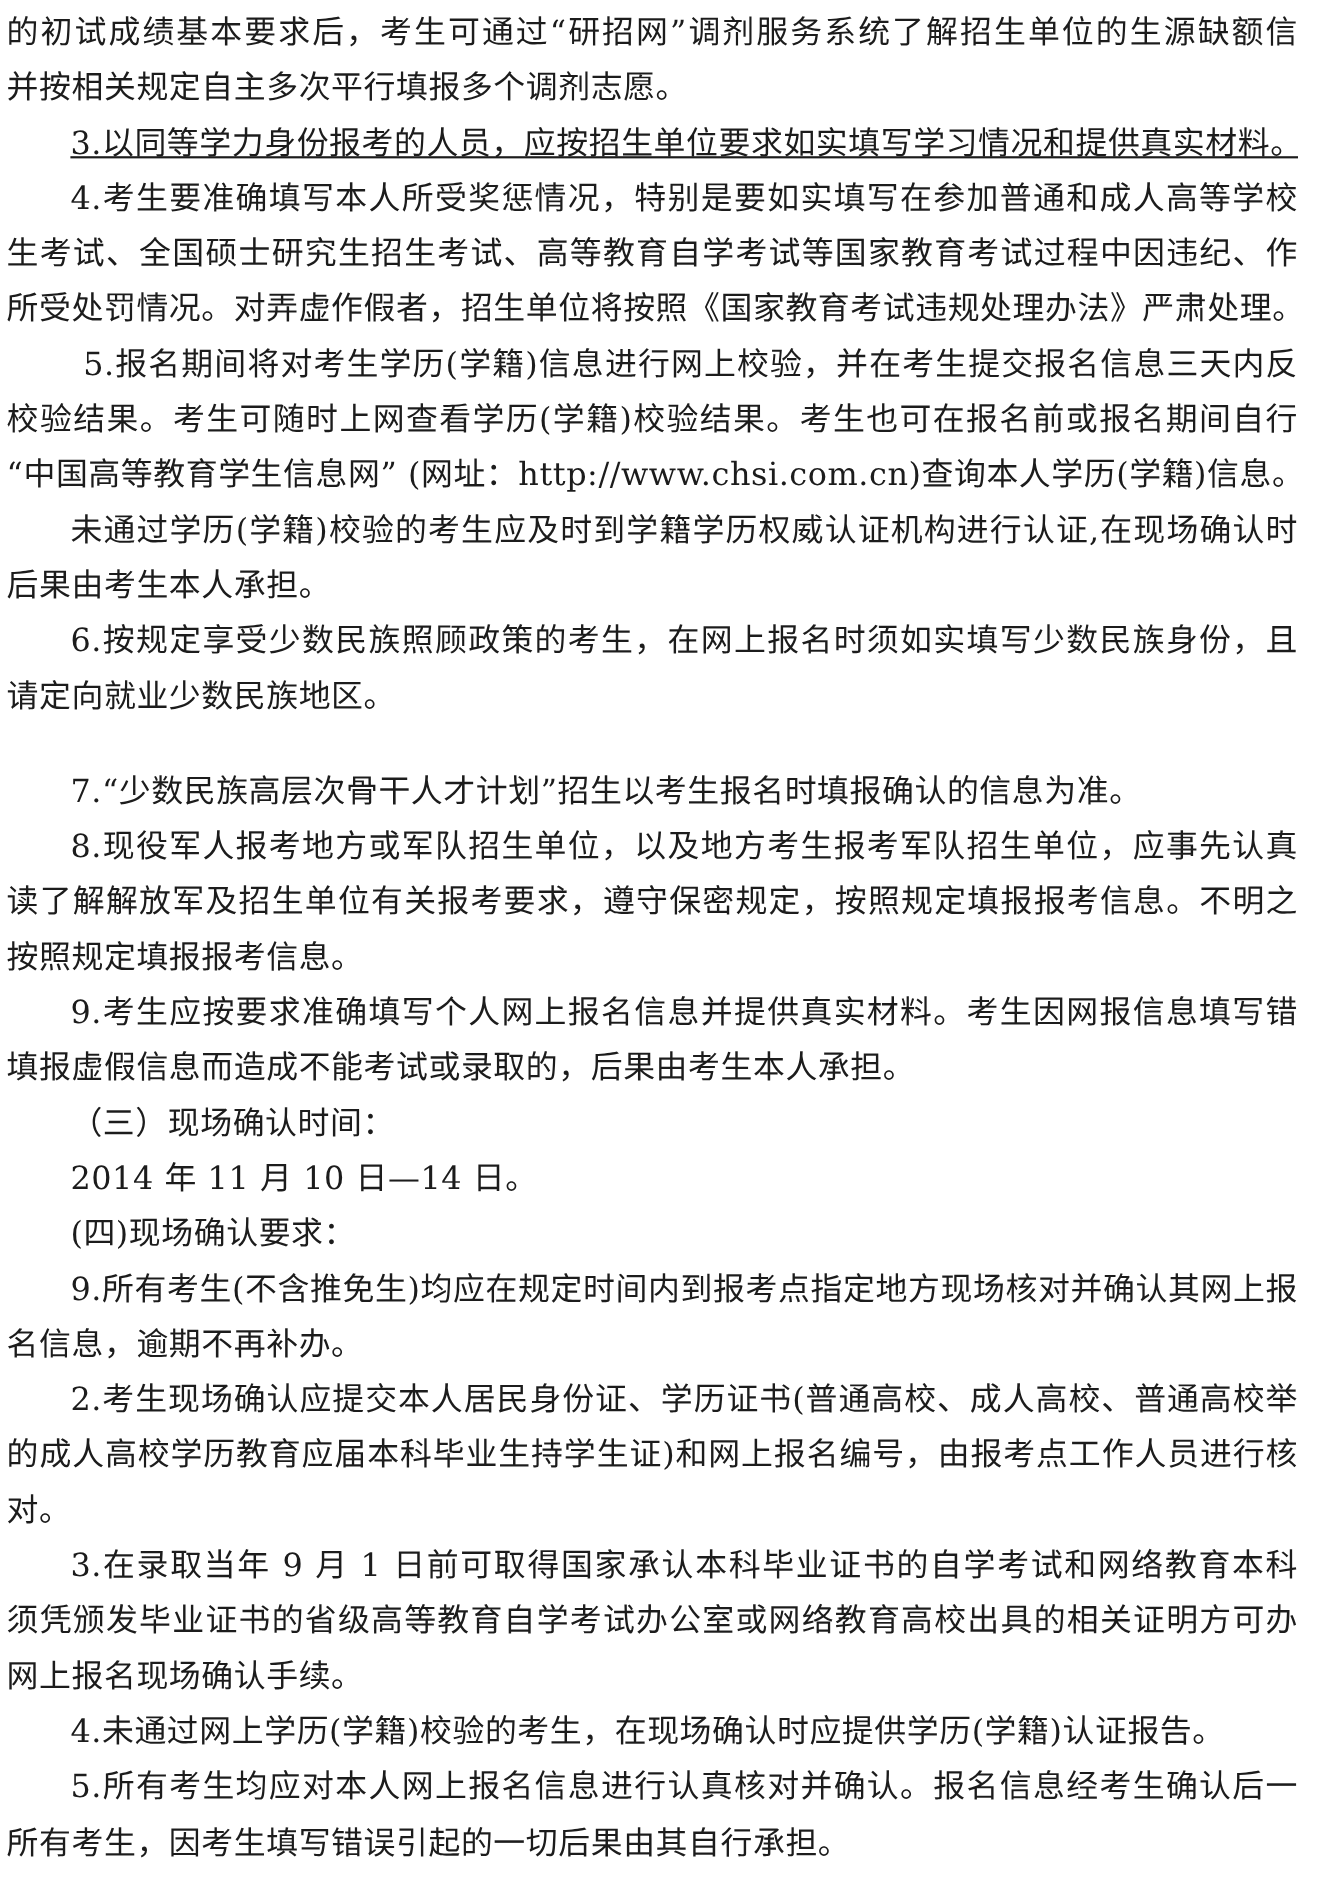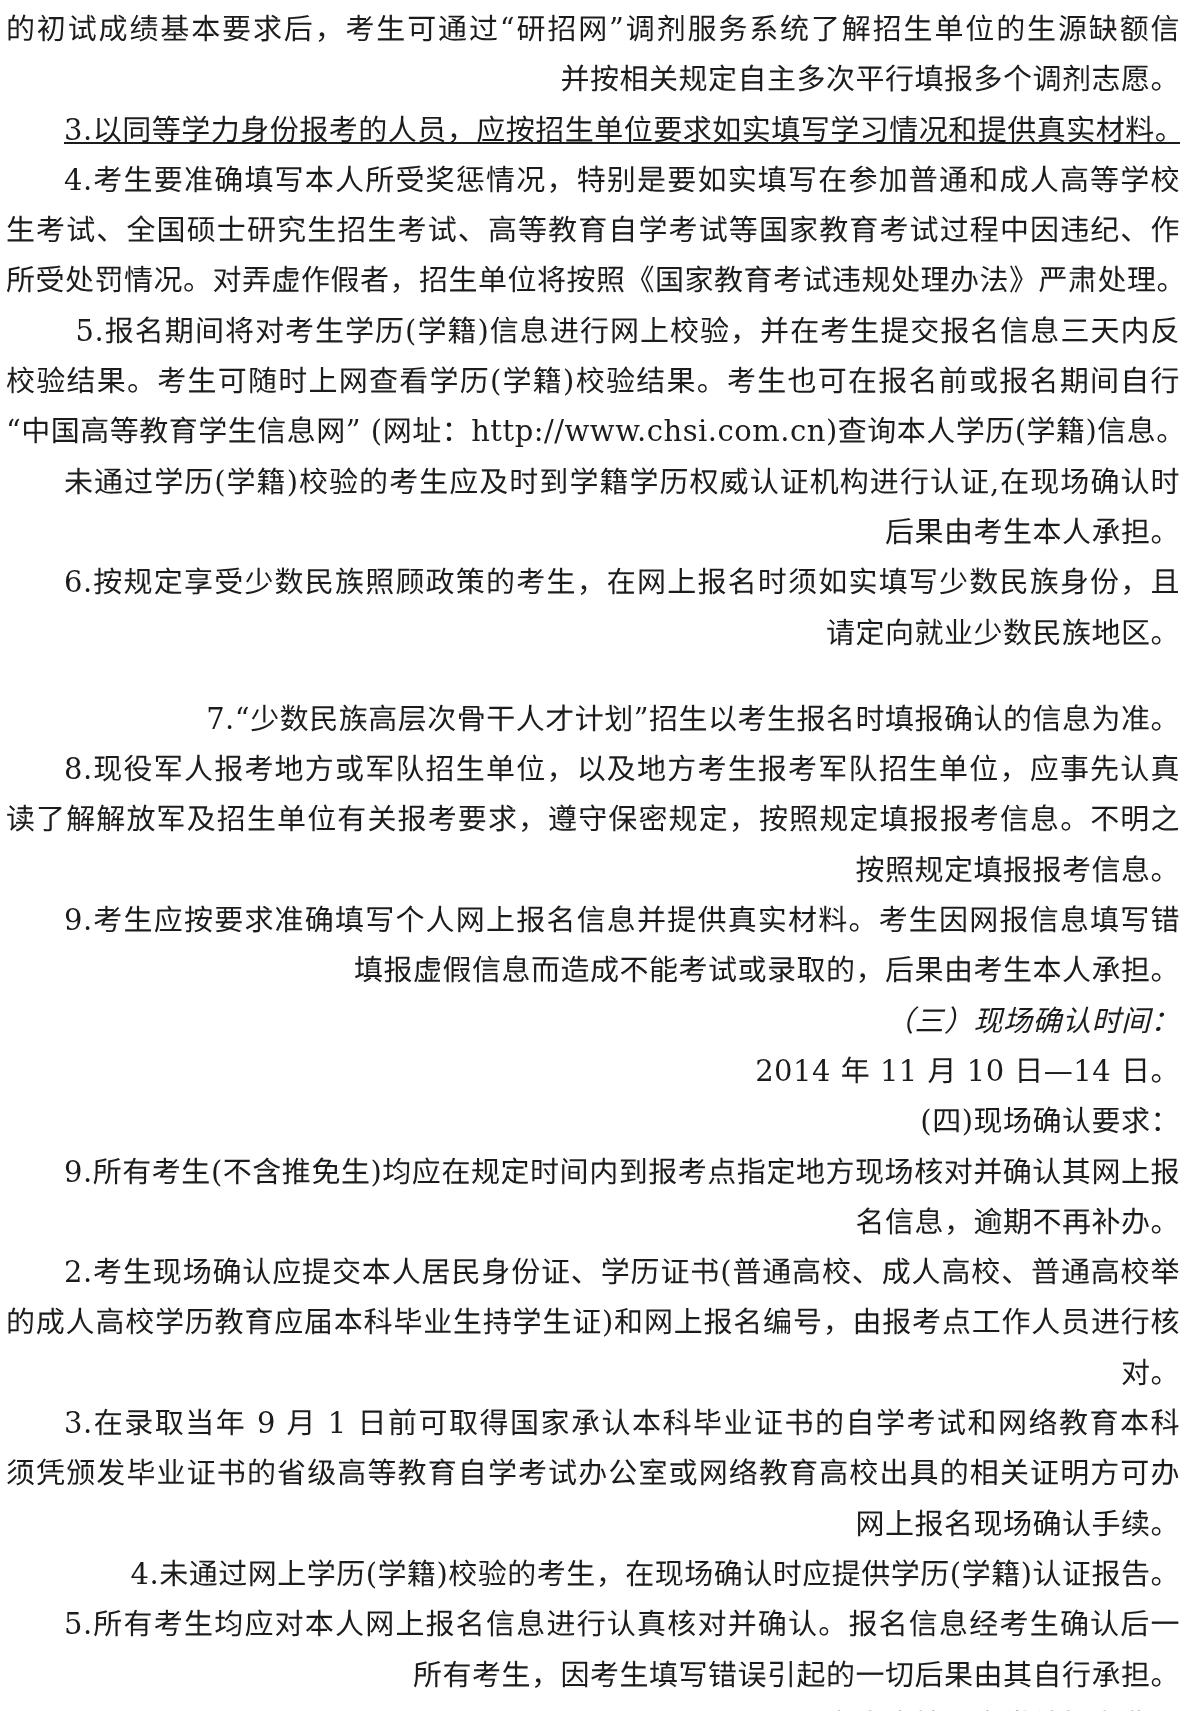--- a/index.html
+++ b/index.html
@@ -28,21 +28,21 @@
     margin: 0;
     padding: 0;
   }
   .line {
     font-size: 29px;
     line-height: 50.3px;
     height: 50.3px;
     letter-spacing: 0.5px;
     white-space: nowrap;
     overflow: hidden;
-    text-align: right;
+    text-align: left;
   }
   
   .line.full {
     white-space: normal;
     text-align: justify;
     text-align-last: justify;
   }
 </style>
 </head>
 <body>
@@ -79,21 +79,21 @@
     <div class="paragraph">
       <div class="line full" style="text-indent: 2em;">8.现役军人报考地方或军队招生单位，以及地方考生报考军队招生单位，应事先认真阅</div>
       <div class="line full">读了解解放军及招生单位有关报考要求，遵守保密规定，按照规定填报报考信息。不明之处</div>
       <div class="line">按照规定填报报考信息。</div>
     </div>
     <div class="paragraph">
       <div class="line full" style="text-indent: 2em;">9.考生应按要求准确填写个人网上报名信息并提供真实材料。考生因网报信息填写错误、</div>
       <div class="line">填报虚假信息而造成不能考试或录取的，后果由考生本人承担。</div>
     </div>
     <div class="paragraph">
-      <div class="line" style="text-indent: 2em; font-style: italic;">（三）现场确认时间：</div>
+      <div class="line" style="text-indent: 2em;">（三）现场确认时间：</div>
     </div>
     <div class="paragraph">
       <div class="line" style="text-indent: 2em;">2014 年 11 月 10 日—14 日。</div>
     </div>
     <div class="paragraph">
       <div class="line" style="text-indent: 2em;">(四)现场确认要求：</div>
     </div>
     <div class="paragraph">
       <div class="line full" style="text-indent: 2em;">9.所有考生(不含推免生)均应在规定时间内到报考点指定地方现场核对并确认其网上报</div>
       <div class="line">名信息，逾期不再补办。</div>

